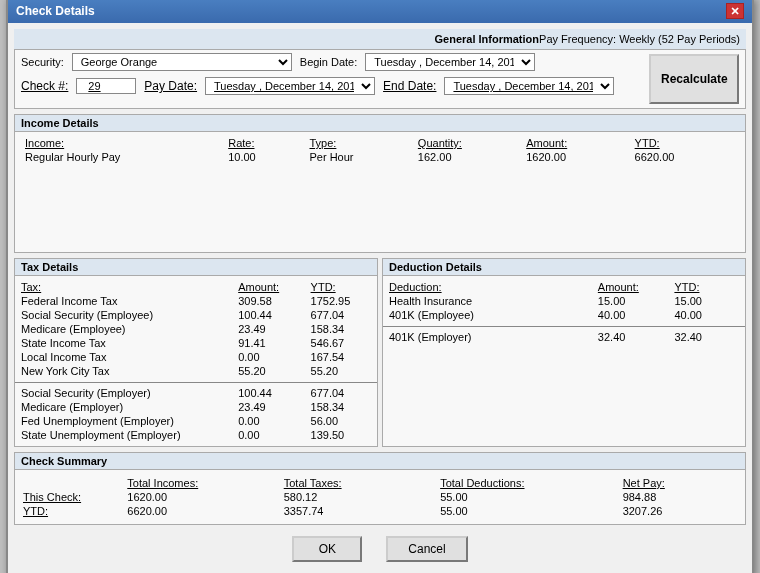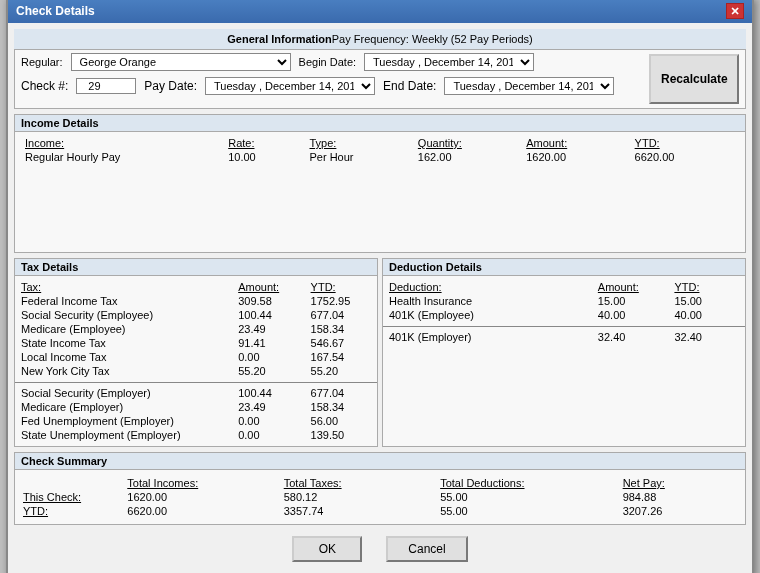--- a/index.html
+++ b/index.html
@@ -53,21 +53,21 @@
     .section-header {
       background: #dce6f0;
       padding: 2px 6px;
       font-weight: bold;
       font-size: 11px;
       border-bottom: 1px solid #aaa;
     }
     .general-info {
       display: flex;
       align-items: center;
-      justify-content: center;
+      justify-content: flex-end;
       padding: 4px 6px;
       background: #dce6f0;
       border-bottom: 1px solid #aaa;
     }
     .general-info-left {
       font-weight: bold;
       font-size: 11px;
     }
     .general-info-right {
       font-size: 11px;
@@ -196,20 +196,21 @@
     }
     .income-section-content {
       padding: 4px 6px;
       min-height: 120px;
     }
     .check-row {
       display: flex;
       align-items: center;
       gap: 8px;
       padding: 3px 6px;
+      text-decoration: underline;
     }
     .check-num-input {
       border: 1px solid #888;
       padding: 1px 11px;
       font-size: 11px;
       background: white;
       width: 60px;
     }
   </style>
 </head>
@@ -226,21 +227,21 @@
 
     <div class="general-info">
       <span class="general-info-left">General Information</span>
       <span class="general-info-right">Pay Frequency: Weekly (52 Pay Periods)</span>
     </div>
 
     <div style="display:flex; align-items:stretch; border:1px solid #aaa; border-top:none; margin-bottom:5px; background:#f8f8f8;">
       <div style="flex:1;">
 
         <div class="form-row">
-          <label>Regular:</label>
+          <label>Security:</label>
           <select class="employee-select"><option>George Orange</option></select>
           <label>Begin Date:</label>
           <select class="date-select"><option>Tuesday , December 14, 2010</option></select>
         </div>
 
         <div class="check-row">
           <label>Check #:</label>
           <input class="check-num-input" type="text" value="29" style="">
           <label>Pay Date:</label>
           <select class="date-select"><option>Tuesday , December 14, 2010</option></select>

